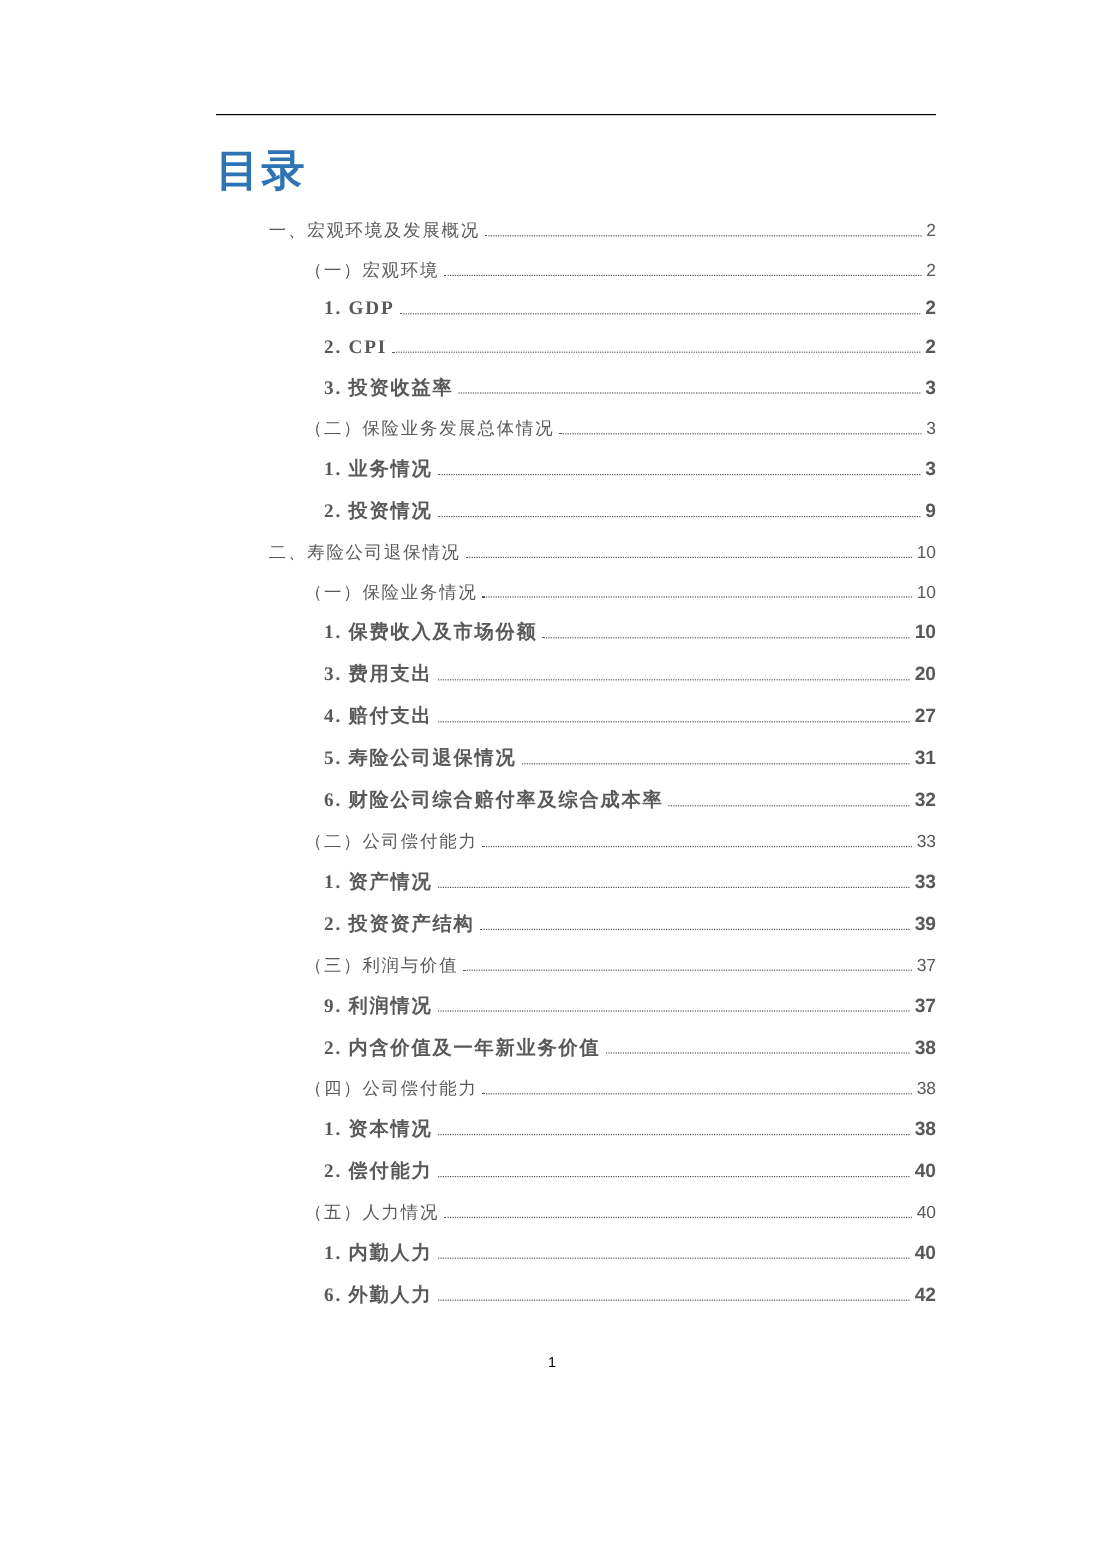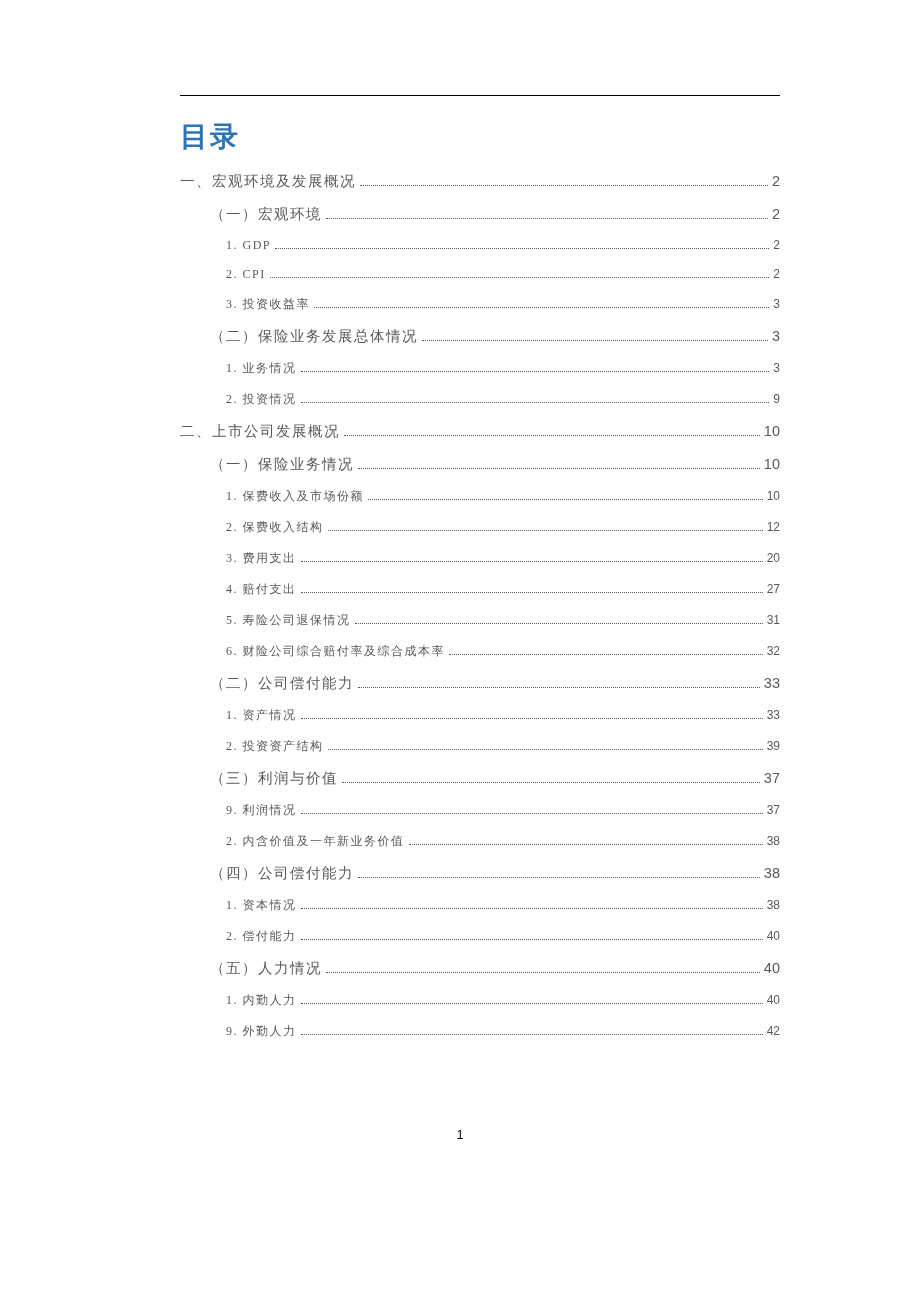--- a/index.html
+++ b/index.html
@@ -16,21 +16,21 @@
     }
     .page-container {
       padding: 95px 140px 0 180px;
     }
     .top-line {
       border-top: 1.5px solid #000;
       margin-bottom: 22px;
     }
     .title {
       font-family: "SimHei", "黑体", sans-serif;
-      font-size: 28px;
+      font-size: 36px;
       color: #2e74b5;
       font-weight: bold;
       margin-bottom: 16px;
       letter-spacing: 2px;
     }
     .toc-entry {
       display: flex;
       align-items: baseline;
       margin-bottom: 14px;
       font-size: 14px;
@@ -39,25 +39,27 @@
     .toc-entry.level-0 {
       margin-left: 0;
       font-size: 14.5px;
     }
     .toc-entry.level-1 {
       margin-left: 30px;
       font-size: 14.5px;
     }
     .toc-entry.level-2 {
       margin-left: 46px;
-      font-size: 12px;
+      font-size: 16px;
+      font-weight: bold;
     }
     .toc-label {
       white-space: nowrap;
       letter-spacing: 1.5px;
+      margin-left: 44px;
     }
     .toc-dots {
       flex: 1;
       border-bottom: 1.5px dotted #595959;
       margin: 0 4px 3px 4px;
       min-width: 20px;
     }
     .toc-page {
       white-space: nowrap;
       font-family: Arial, sans-serif;
@@ -115,40 +117,35 @@
         <span class="toc-label">1. 业务情况</span>
         <span class="toc-dots"></span>
         <span class="toc-page">3</span>
       </div>
       <div class="toc-entry level-2">
         <span class="toc-label">2. 投资情况</span>
         <span class="toc-dots"></span>
         <span class="toc-page">9</span>
       </div>
       <div class="toc-entry level-0">
-        <span class="toc-label">二、上市公司发展概况</span>
+        <span class="toc-label">二、寿险公司退保情况</span>
         <span class="toc-dots"></span>
         <span class="toc-page">10</span>
       </div>
       <div class="toc-entry level-1">
         <span class="toc-label">（一）保险业务情况</span>
         <span class="toc-dots"></span>
         <span class="toc-page">10</span>
       </div>
       <div class="toc-entry level-2">
         <span class="toc-label">1. 保费收入及市场份额</span>
         <span class="toc-dots"></span>
         <span class="toc-page">10</span>
       </div>
       <div class="toc-entry level-2">
-        <span class="toc-label">2. 保费收入结构</span>
-        <span class="toc-dots"></span>
-        <span class="toc-page">12</span>
-      </div>
-      <div class="toc-entry level-2">
         <span class="toc-label">3. 费用支出</span>
         <span class="toc-dots"></span>
         <span class="toc-page">20</span>
       </div>
       <div class="toc-entry level-2">
         <span class="toc-label">4. 赔付支出</span>
         <span class="toc-dots"></span>
         <span class="toc-page">27</span>
       </div>
       <div class="toc-entry level-2">
@@ -210,20 +207,20 @@
         <span class="toc-label">（五）人力情况</span>
         <span class="toc-dots"></span>
         <span class="toc-page">40</span>
       </div>
       <div class="toc-entry level-2">
         <span class="toc-label">1. 内勤人力</span>
         <span class="toc-dots"></span>
         <span class="toc-page">40</span>
       </div>
       <div class="toc-entry level-2">
-        <span class="toc-label">9. 外勤人力</span>
+        <span class="toc-label">6. 外勤人力</span>
         <span class="toc-dots"></span>
         <span class="toc-page">42</span>
       </div>
     </div>
 </div>
 
 <div class="page-number">1</div>
 
 </body></html>

